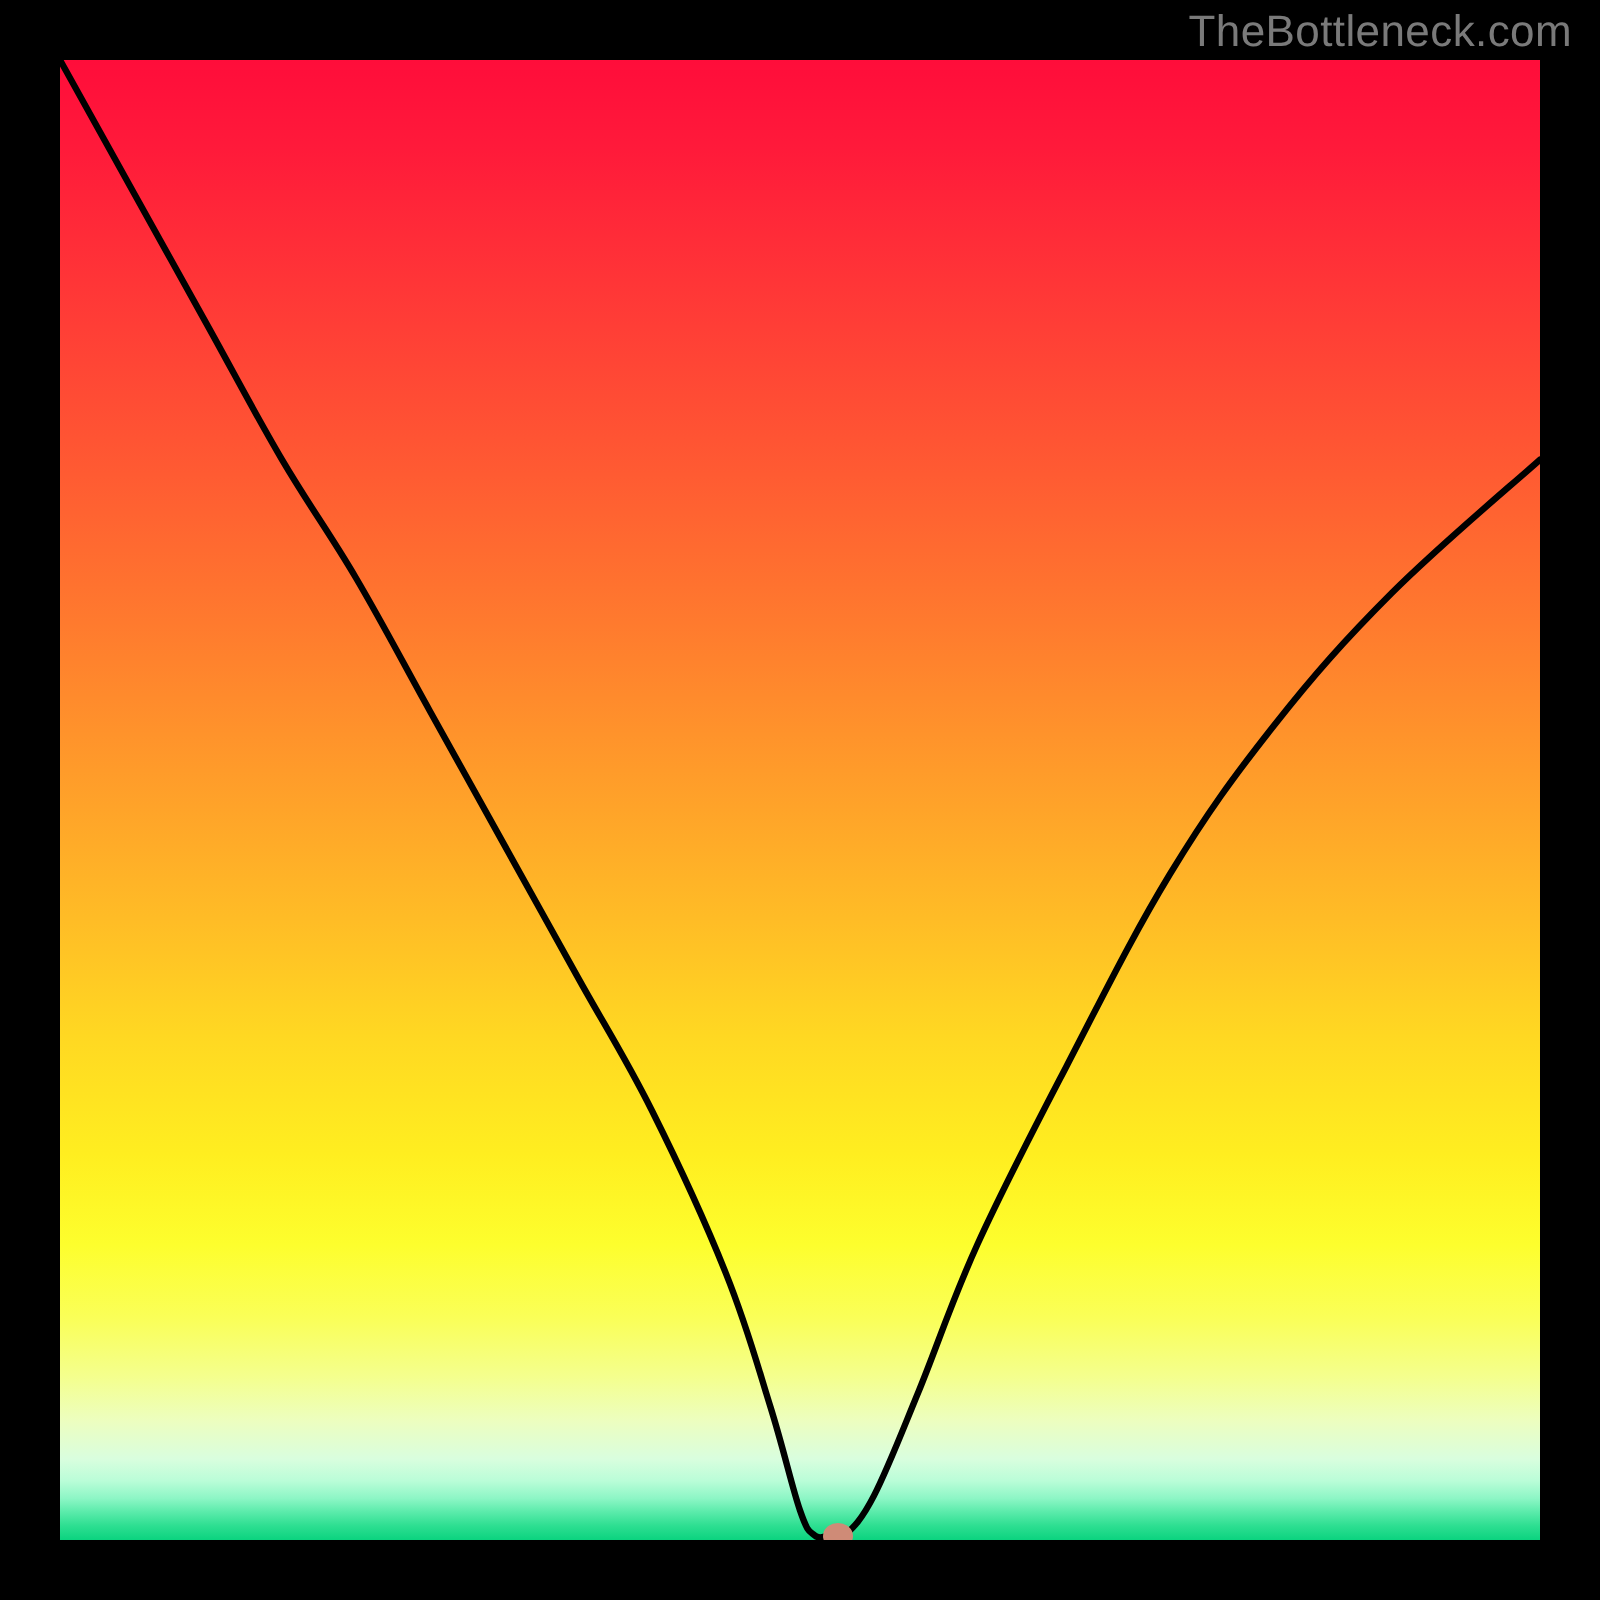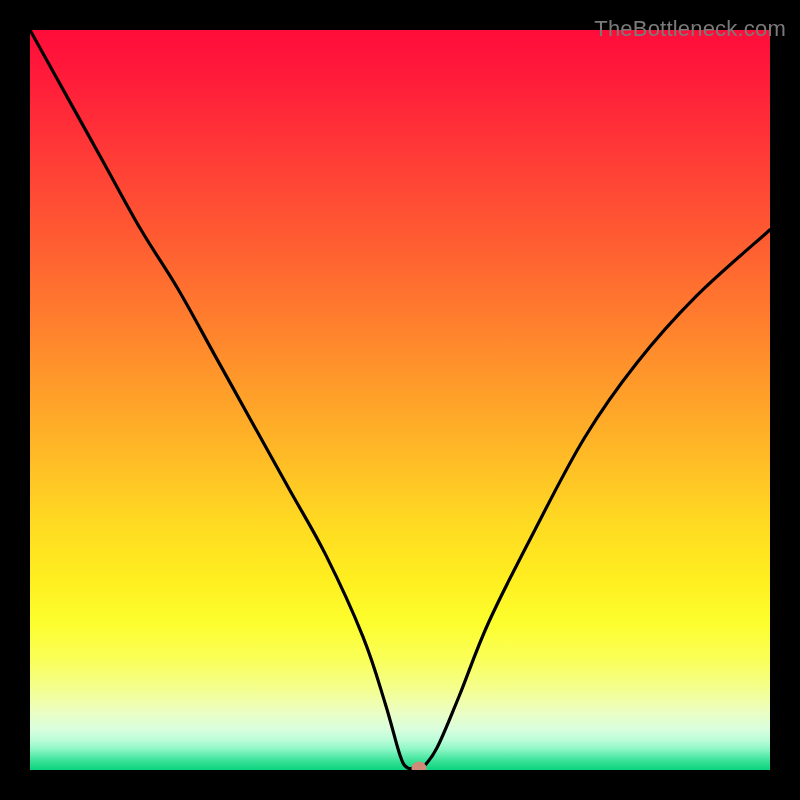--- a/index.html
+++ b/index.html
@@ -12,21 +12,21 @@
     font-family: Arial, Helvetica, sans-serif;
   }
   .frame {
     position: relative;
     width: 800px;
     height: 800px;
     background: #000;
   }
   .watermark {
     position: absolute;
-    top: 16px;
+    top: 3px;
     right: 14px;
     color: #7a7a7a;
     font-size: 22px;
     font-weight: 500;
     letter-spacing: 0.2px;
     z-index: 20;
     text-align: right;
   }
   .plot-area {
     position: absolute;

